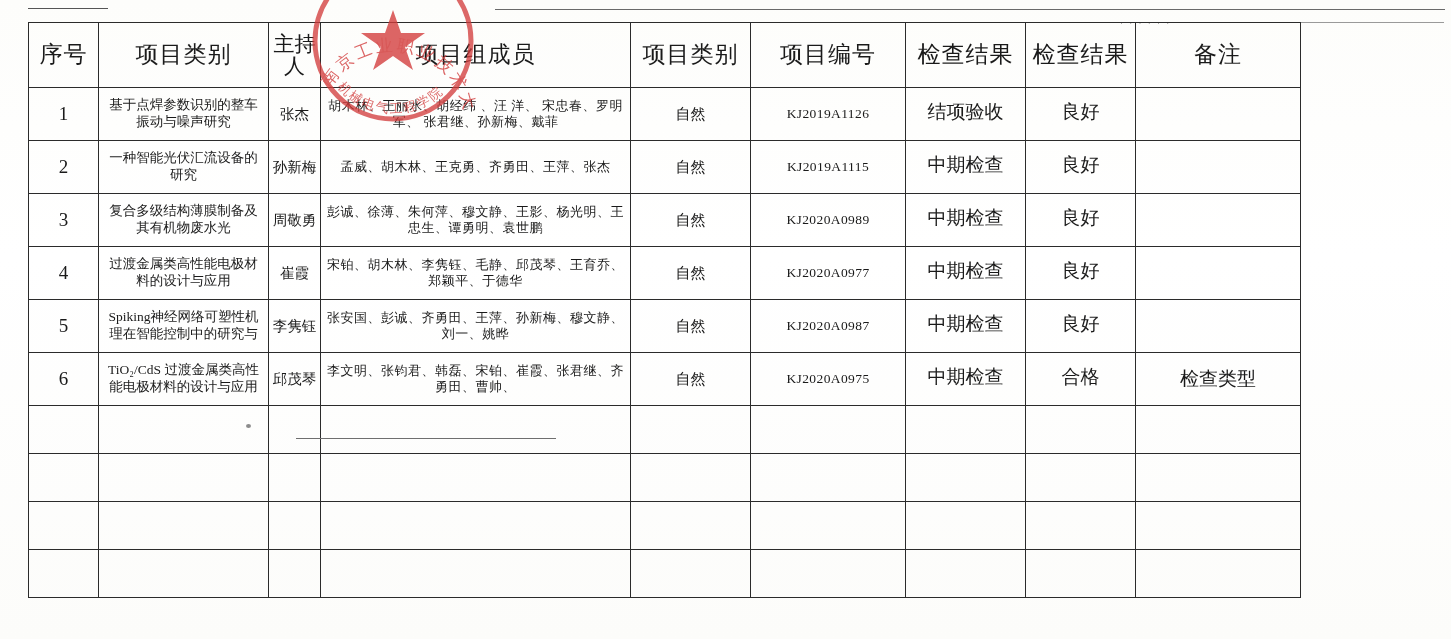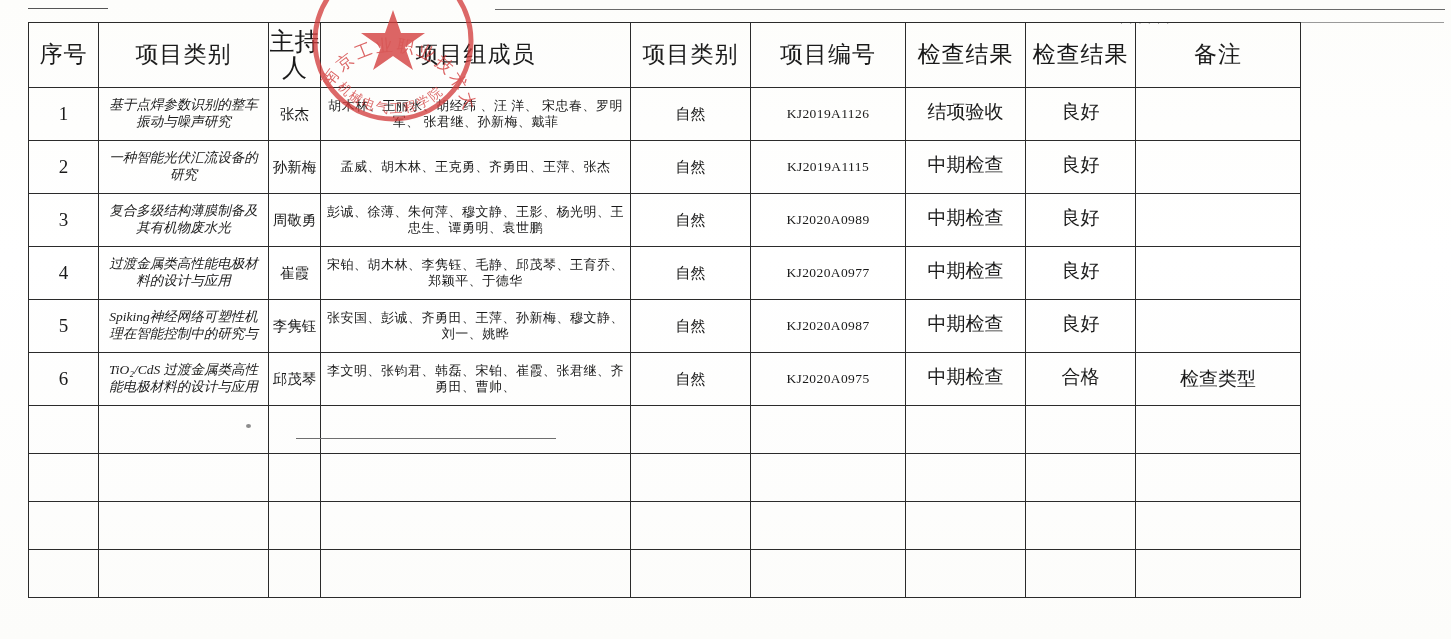--- a/index.html
+++ b/index.html
@@ -88,21 +88,21 @@
   }
 
   
   .hdr td {
     height: 64px;
     font-size: 23px;
     letter-spacing: 1px;
     line-height: 1.2;
   }
   .hdr td.narrow-vert {
-    font-size: 25px;
+    font-size: 21px;
     line-height: 1.05;
     letter-spacing: 0;
     margin-left: 36px;
   }
 
   
   .data-row td {
     height: 48px;
     font-size: 14px;
     line-height: 1.25;
@@ -110,21 +110,20 @@
   .c-seq {
     font-size: 19px !important;
     font-family: "Liberation Serif", serif;
   }
   .c-name {
     text-align: left;
     padding: 2px 4px !important;
     font-size: 13.5px !important;
     line-height: 1.35;
     letter-spacing: 0;
-    font-style: italic;
   }
   .c-leader {
     font-size: 14.5px !important;
     line-height: 1.2;
     letter-spacing: 0;
   }
   .c-members {
     font-size: 13px !important;
     line-height: 1.45;
     padding: 2px 6px !important;

